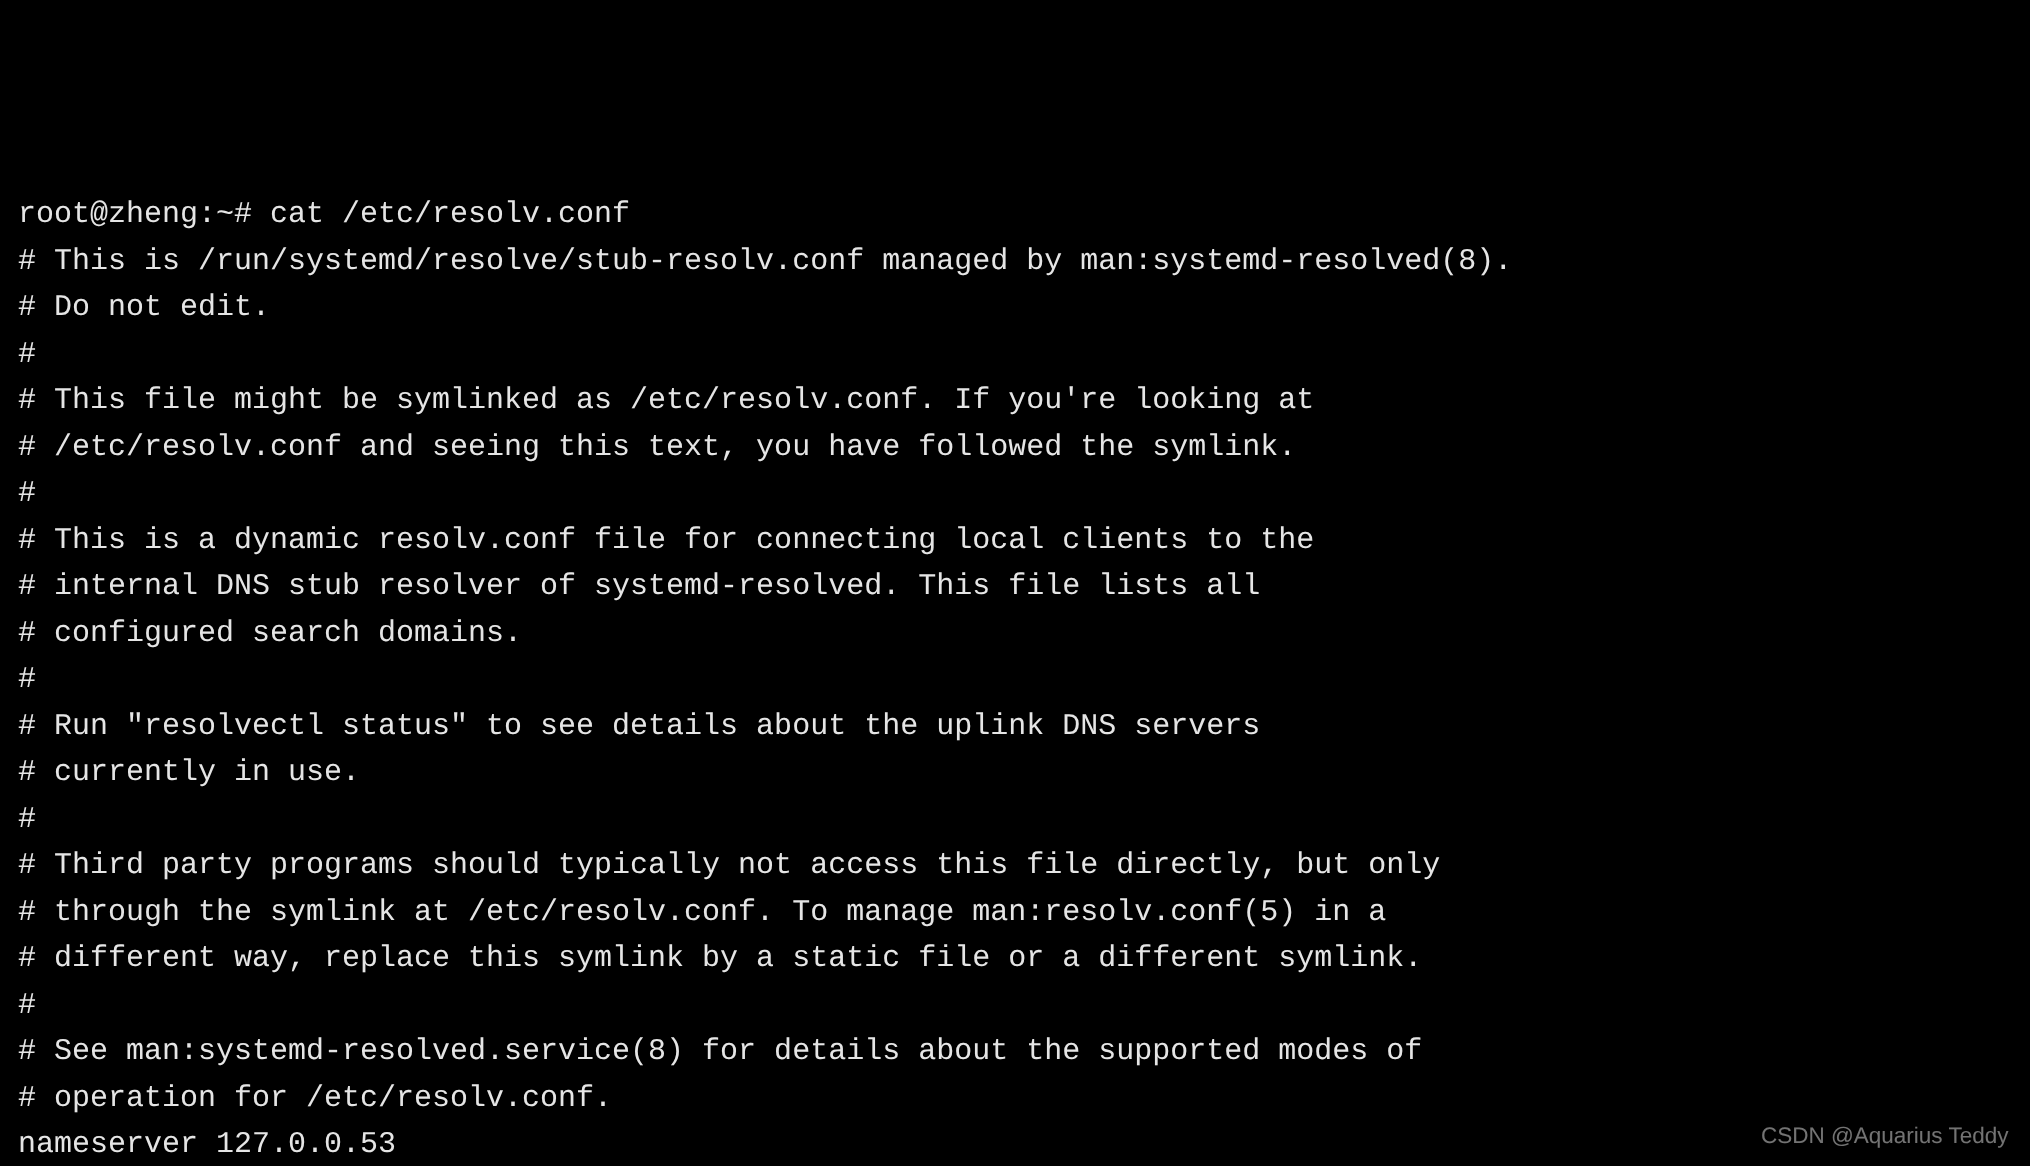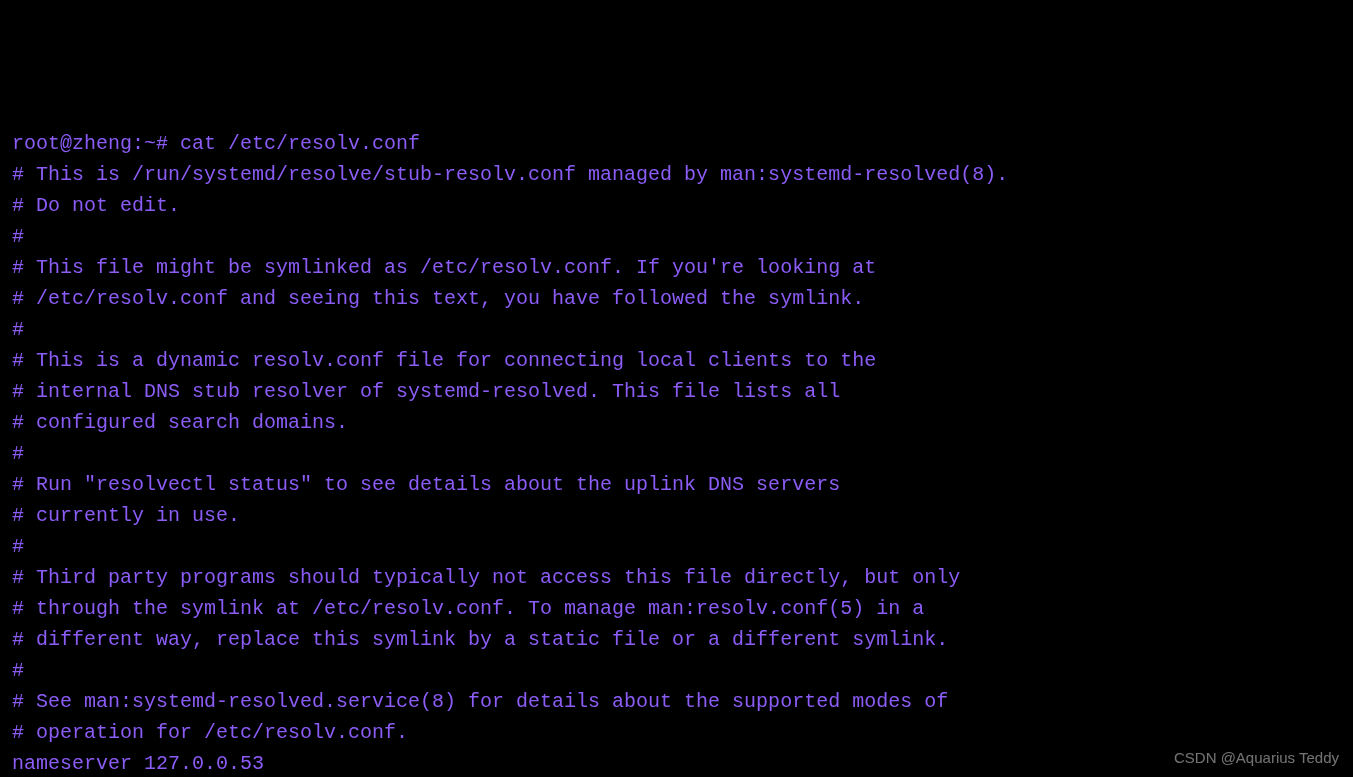--- a/index.html
+++ b/index.html
@@ -14,21 +14,21 @@
       font-size: 20px;
       line-height: 1.55;
       padding: 4px 12px;
       width: 1353px;
       height: 777px;
       overflow: hidden;
       position: relative;
       white-space: pre;
     }
     .terminal-line {
-      color: #8b5cf6;
+      color: #e5e5e5;
     }
     .watermark {
       position: absolute;
       bottom: 8px;
       right: 14px;
       font-family: Arial, sans-serif;
       font-size: 15px;
       color: rgba(255, 255, 255, 0.45);
       white-space: normal;
     }

